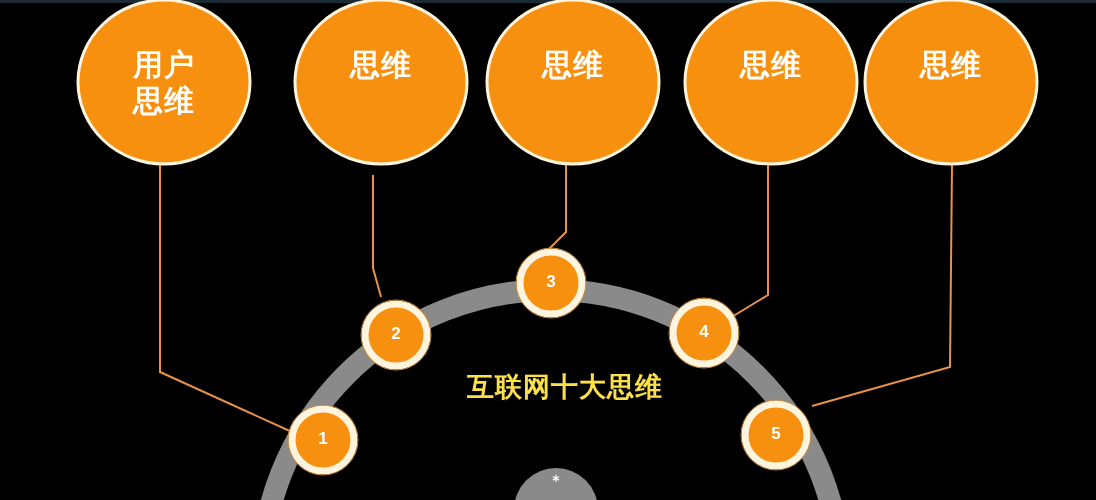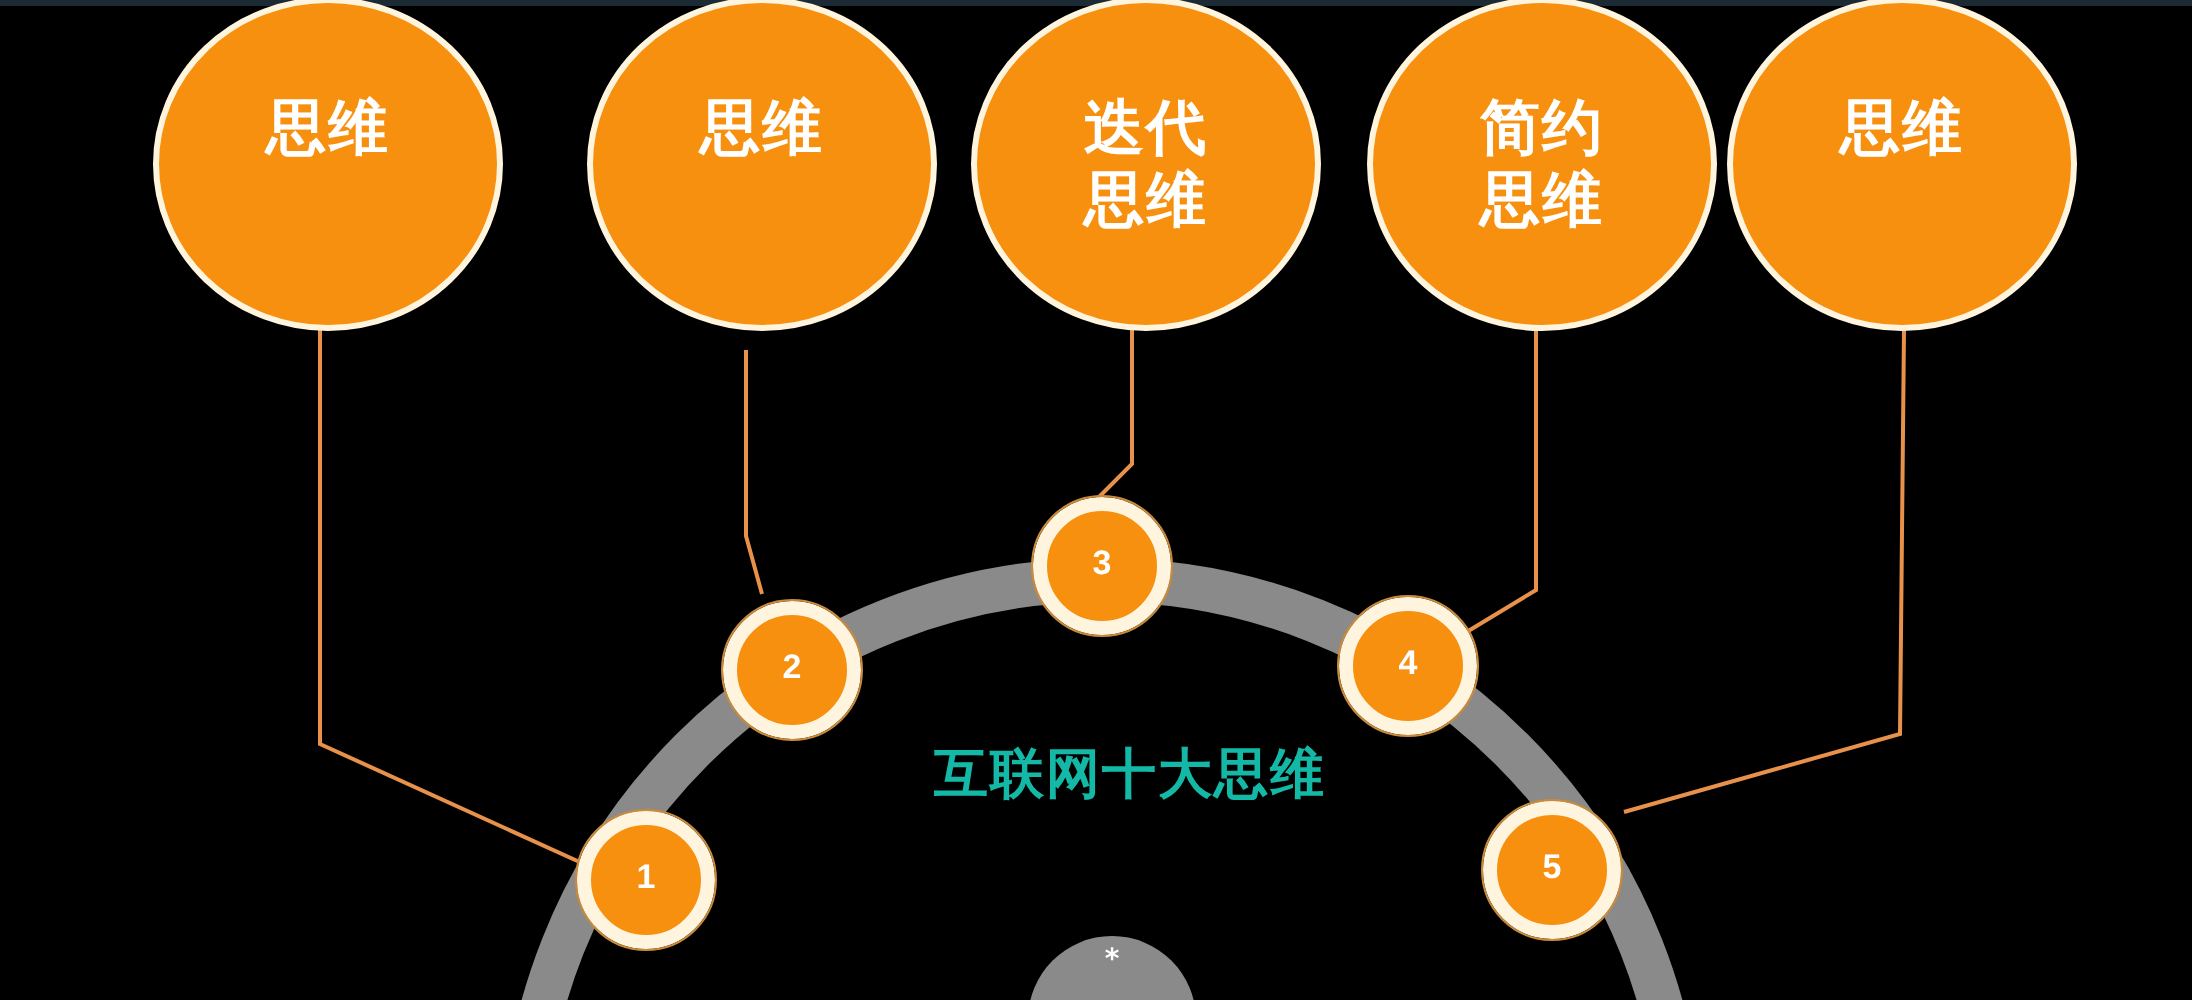--- a/index.html
+++ b/index.html
@@ -84,38 +84,37 @@
   <g fill="none" stroke="#c98a3a" stroke-width="1">
     <circle cx="323" cy="440" r="35"></circle>
     <circle cx="396" cy="335" r="35"></circle>
     <circle cx="551" cy="283" r="35"></circle>
     <circle cx="704" cy="333" r="35"></circle>
     <circle cx="776" cy="435" r="35"></circle>
   </g>
 </svg>
 
 <div class="big-label" style="left:104px; top:47px;">
+  <div>用户</div>
   <div>思维</div>
 </div>
 <div class="big-label" style="left:321px; top:47px;">
   <div>思维</div>
 </div>
 <div class="big-label" style="left:513px; top:47px;">
-  <div>迭代</div>
   <div>思维</div>
 </div>
 <div class="big-label" style="left:711px; top:47px;">
-  <div>简约</div>
   <div>思维</div>
 </div>
 <div class="big-label" style="left:891px; top:47px;">
   <div>思维</div>
 </div>
 
 <div class="num-label" style="left:303px; top:429px;">1</div>
 <div class="num-label" style="left:376px; top:324px;">2</div>
 <div class="num-label" style="left:531px; top:272px;">3</div>
 <div class="num-label" style="left:684px; top:322px;">4</div>
 <div class="num-label" style="left:756px; top:424px;">5</div>
 
-<div class="title" style="color:#14b8a6;">互联网十大思维</div>
+<div class="title" style="color:#fde047;">互联网十大思维</div>
 
 <div class="star">*</div>
 
 </body></html>

